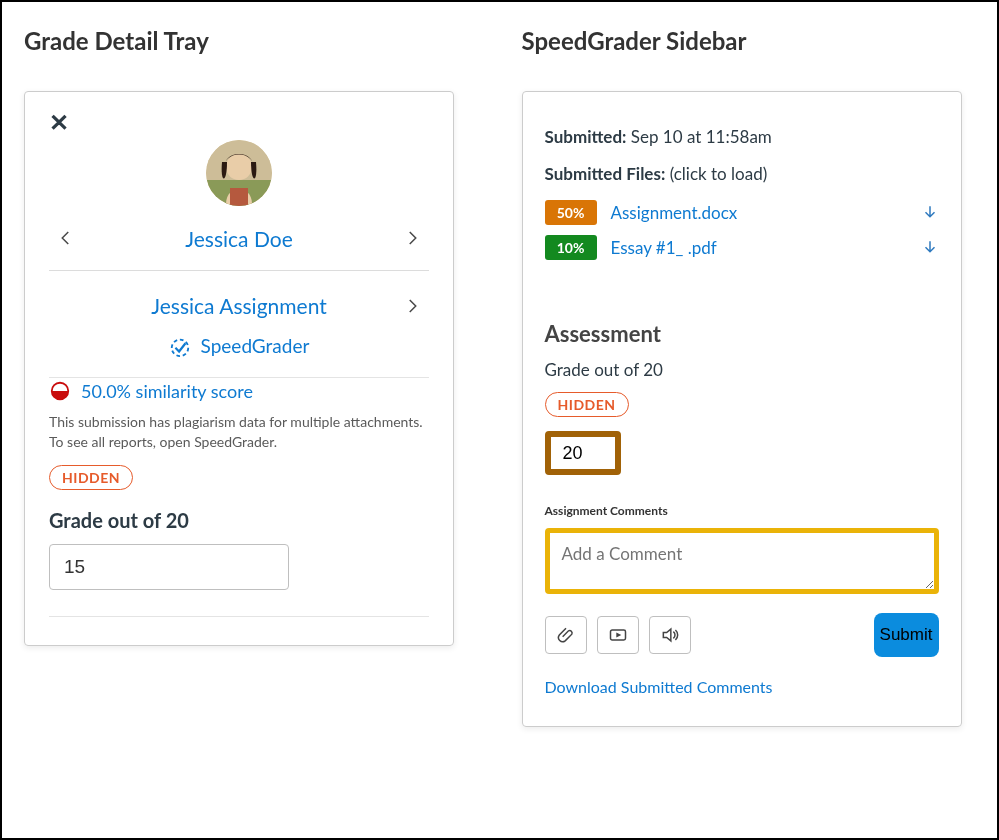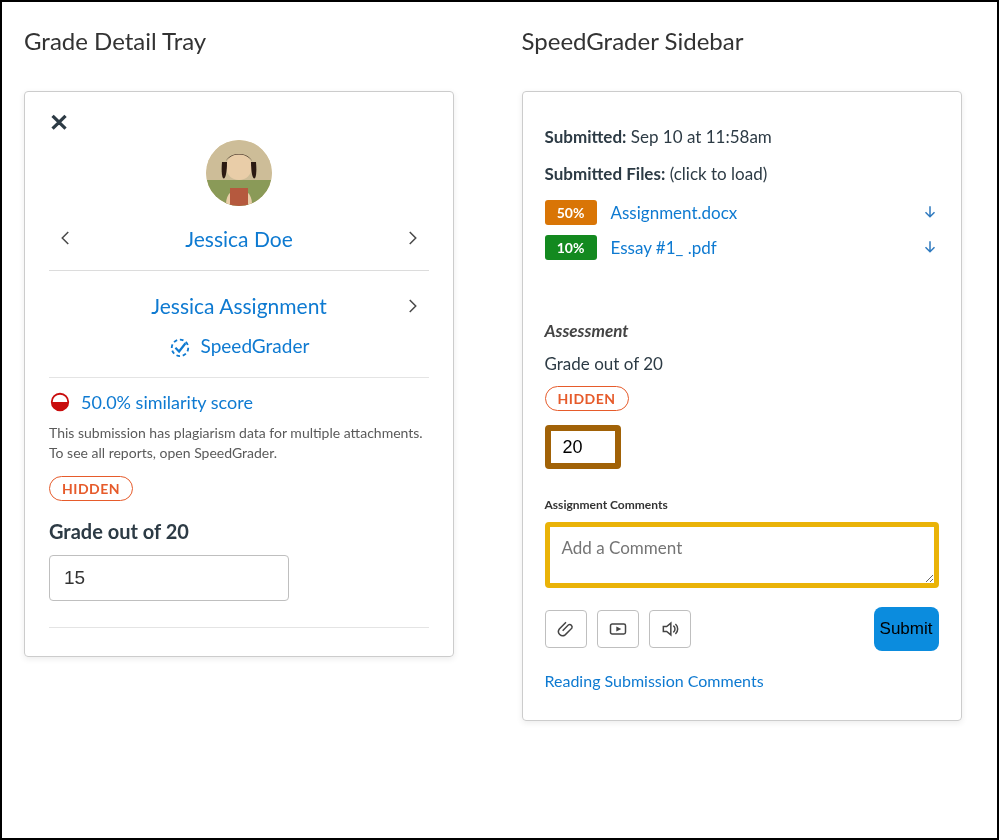--- a/index.html
+++ b/index.html
@@ -18,21 +18,21 @@
     gap: 0;
   }
   .col {
     flex: 1;
     padding: 16px 22px 22px 22px;
     display: flex;
     flex-direction: column;
   }
   .col-title {
     font-size: 24px;
-    font-weight: 400;
+    font-weight: 700;
     color: #333;
     margin: 8px 0 36px 0;
   }
   
   .tray-card {
     border: 1px solid #ccc;
     border-radius: 4px;
     box-shadow: 0 2px 6px rgba(0,0,0,.08);
     padding: 18px 24px 28px 24px;
     width: 100%;
@@ -54,21 +54,21 @@
   .student-name { color: #0e7ad1; font-size: 21px; }
   .assign-row {
     display:flex; align-items:center; justify-content:center;
     gap: 40px; margin-top: 22px; position:relative;
   }
   .assign-link { color:#0e7ad1; font-size:21px; }
   .assign-arrow { position:absolute; right:8px; }
   .sg-row { display:flex; align-items:center; justify-content:center; gap:10px; margin-top:16px; padding-bottom:20px; border-bottom:1px solid #e4e4e4;}
   .sg-icon { width:22px; height:22px; color:#0e7ad1; }
   .sg-link { color:#0e7ad1; font-size:19px; }
-  .sim-row { display:flex; align-items:center; gap:10px; margin-top:13px; }
+  .sim-row { display:flex; align-items:center; gap:10px; margin-top:2px; }
   .sim-icon { width:22px; height:22px; }
   .sim-link { color:#0e7ad1; font-size:18px; }
   .sim-note { font-size:14px; color:#5a5a5a; margin-top:10px; line-height:1.4; }
   .hidden-pill {
     display:inline-block; border:1.5px solid #e65b2b; color:#e65b2b;
     border-radius: 999px; padding: 3px 12px; font-size:14px; font-weight:700;
     letter-spacing:.5px; margin-top:14px;
   }
   .grade-label { font-size:20px; font-weight:700; margin-top:18px; }
   .grade-input {
@@ -89,21 +89,21 @@
   }
   .file-badge {
     min-width:52px; text-align:center; color:#fff; font-weight:700;
     font-size:14px; padding:4px 8px; border-radius:3px;
   }
   .file-badge.orange { background:#d97506; }
   .file-badge.green  { background:#13891f; }
   .file-link { color:#0e7ad1; font-size:17px; }
   .dl-icon { margin-left:auto; width:18px; height:18px; color:#2f7abf; cursor:pointer;}
   .dl-icon svg{width:100%;height:100%;}
-  .section-head { font-size:17px; font-weight:700; color:#444; margin-top:60px;font-style:italic; }
+  .section-head { font-size:22px; font-weight:700; color:#444; margin-top:60px; }
   .grade-sub { font-size:17px; margin-top:12px; }
   .sg-hidden { margin-top:12px; }
   .score-input {
     margin-top:14px; width:76px; height:44px; border:6px solid #a16207;
     border-radius:4px; text-align:left; font-size:18px; padding:0 12px;
   }
   .comments-head { font-size:12px; font-weight:700; color:#333; margin-top:28px; }
   .comment-box {
     margin-top:10px; width:100%; height:66px; border:5px solid #eab308;
     border-radius:4px; padding:10px 12px; font-size:17px; color:#666;
@@ -266,17 +266,17 @@
         </button>
         <button class="icon-btn">
           <svg viewBox="0 0 24 24">
               <path d="M4 9 H8 L13 5 V19 L8 15 H4 Z" fill="none" stroke="currentColor" stroke-width="1.8"></path>
               <path d="M16 8 A5 5 0 0 1 16 16 M18.5 6 A8 8 0 0 1 18.5 18" fill="none" stroke="currentColor" stroke-width="1.8"></path>
             </svg>
         </button>
         <button class="submit-btn">Submit</button>
       </div>
 
-      <a class="download-link">Reading Submission Comments</a>
+      <a class="download-link">Download Submitted Comments</a>
     </div>
   </div>
 
 </div>
 
 </body></html>

